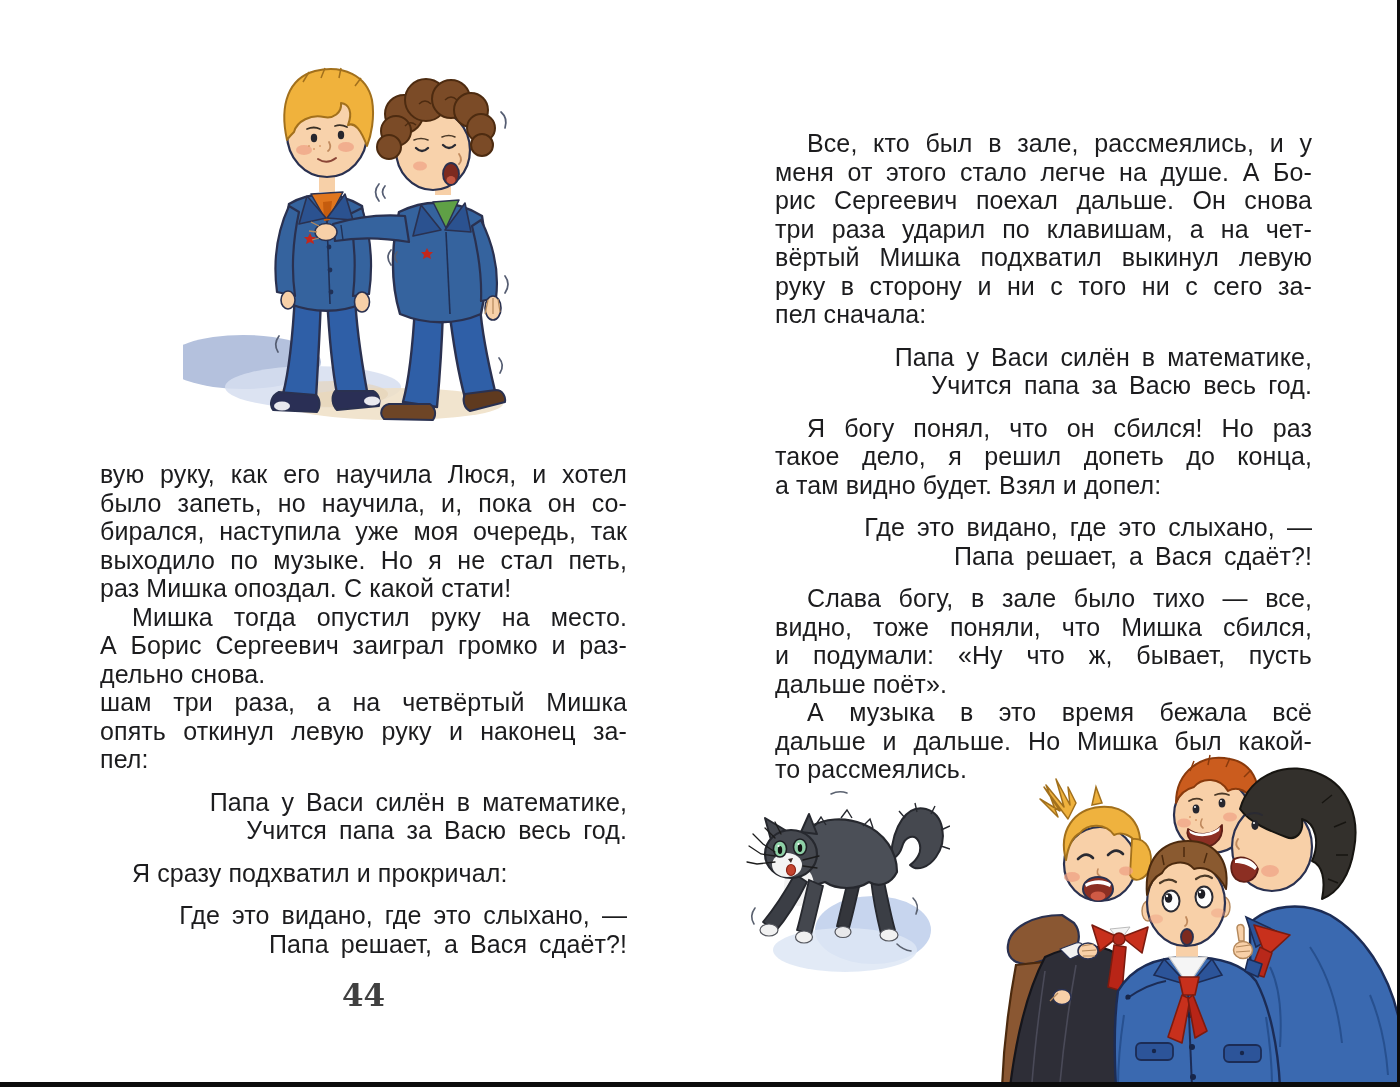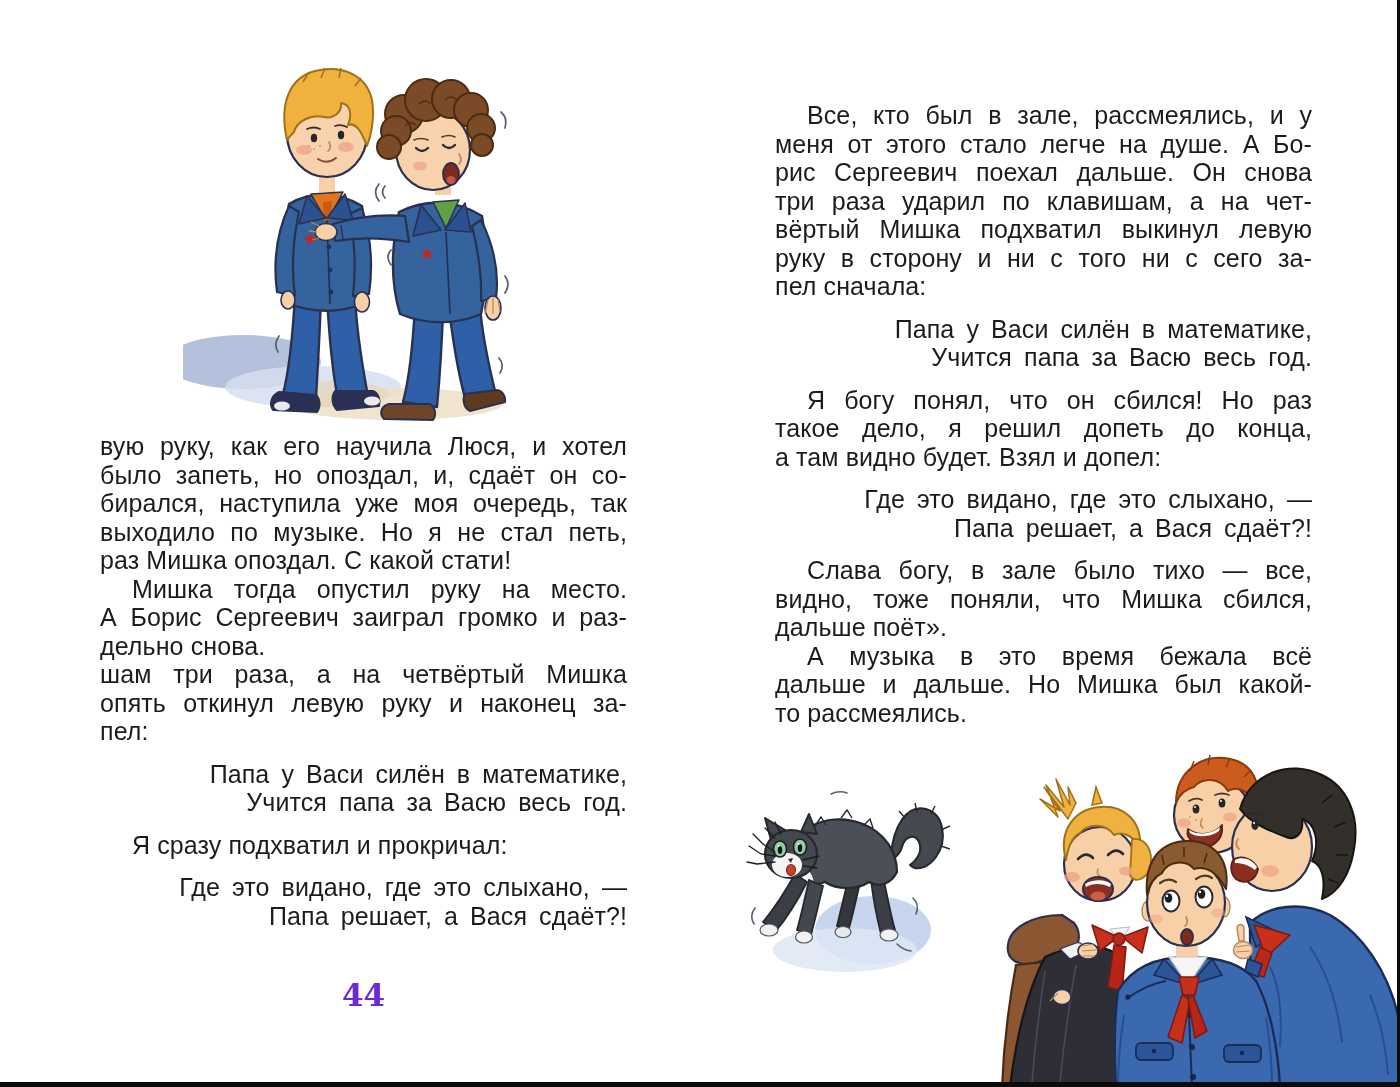--- a/index.html
+++ b/index.html
@@ -1,26 +1,26 @@
 <!DOCTYPE html>
 <html><head>
 <meta charset="utf-8">
 <style>
   html,body{margin:0;padding:0;background:#ffffff;}
   #screen{position:relative;width:1400px;height:1087px;background:#ffffff;overflow:hidden;
           font-family:"Liberation Sans",sans-serif;}
-  .tcol{position:absolute;font-size:25px;line-height:28.5px;color:#1c1c1e;letter-spacing:.1px;}
+  .tcol{position:absolute;font-size:25px;line-height:28.5px;color:#1c1c1e;letter-spacing:.1px;margin-top:28px;}
   .col-left{left:100px;top:432px;width:527px;}
   .col-right{left:775px;top:101px;width:537px;}
   .tl{min-height:28.5px;}
   .j{text-align:justify;text-align-last:justify;}
   .ind{text-indent:32px;}
   .verse{margin:14px 0 14px 52px;word-spacing:5px;text-align:right;}
   .pagenum{position:absolute;left:100px;top:977px;width:527px;text-align:center;
-           font-family:"DejaVu Serif",serif;font-size:31px;font-weight:700;color:#6d28d9;}
+           font-family:"DejaVu Serif",serif;font-size:31px;font-weight:700;color:#404040;}
   .illo{position:absolute;}
   .edge-right{position:absolute;top:0;right:0;width:3px;height:1087px;background:#0c0c0c;}
   .edge-bottom{position:absolute;left:0;bottom:0;width:1400px;height:5px;background:#0c0c0c;}
   svg .oln{stroke:#2a3150;stroke-linejoin:round;stroke-linecap:round;}
 </style>
 </head>
 <body>
 
 <div id="screen">
 
@@ -112,21 +112,21 @@
         <path d="M208,208 q-6,7 0,15 M214,210 q-4,5 0,10"></path>
         <path d="M322,234 q6,8 0,17"></path>
         <path d="M318,70 q7,6 4,16"></path>
         <path d="M96,294 q-6,8 -1,16"></path>
         <path d="M316,316 q6,7 1,15"></path>
       </g>
     </svg>
 
     <div class="tcol col-left">
       <div class="tl j">вую руку, как его научила Люся, и хотел</div>
-      <div class="tl j">было запеть, но опоздал, и, сдаёт он со-</div>
+      <div class="tl j">было запеть, но научила, и, пока он со-</div>
       <div class="tl j">бирался, наступила уже моя очередь, так</div>
       <div class="tl j">выходило по музыке. Но я не стал петь,</div>
       <div class="tl">раз Мишка опоздал. С какой стати!</div>
       <div class="tl j ind">Мишка тогда опустил руку на место.</div>
       <div class="tl j">А Борис Сергеевич заиграл громко и раз-</div>
       <div class="tl">дельно снова.</div>
       <div class="tl j">шам три раза, а на четвёртый Мишка</div>
       <div class="tl j">опять откинул левую руку и наконец за-</div>
       <div class="tl">пел:</div>
       <div class="verse">
@@ -159,20 +159,21 @@
       </div>
       <div class="tl j ind">Я богу понял, что он сбился! Но раз</div>
       <div class="tl j">такое дело, я решил допеть до конца,</div>
       <div class="tl">а там видно будет. Взял и допел:</div>
       <div class="verse">
         <div class="tl">Где это видано, где это слыхано, —</div>
         <div class="tl">Папа решает, а Вася сдаёт?!</div>
       </div>
       <div class="tl j ind">Слава богу, в зале было тихо — все,</div>
       <div class="tl j">видно, тоже поняли, что Мишка сбился,</div>
+      <div class="tl j">и подумали: «Ну что ж, бывает, пусть</div>
       <div class="tl">дальше поёт».</div>
       <div class="tl j ind">А музыка в это время бежала всё</div>
       <div class="tl j">дальше и дальше. Но Мишка был какой-</div>
       <div class="tl">то рассмеялись.</div>
     </div>
 
     <svg class="illo" style="left:745px;top:782px" width="205" height="204" viewBox="0 0 205 204" aria-label="Испуганный чёрный кот с выгнутой спиной и распушённым хвостом">
       <ellipse cx="128" cy="148" rx="58" ry="34" fill="#c7d5ee"></ellipse>
       <ellipse cx="100" cy="168" rx="72" ry="22" fill="#dde6f5" opacity=".85"></ellipse>
       <g>

